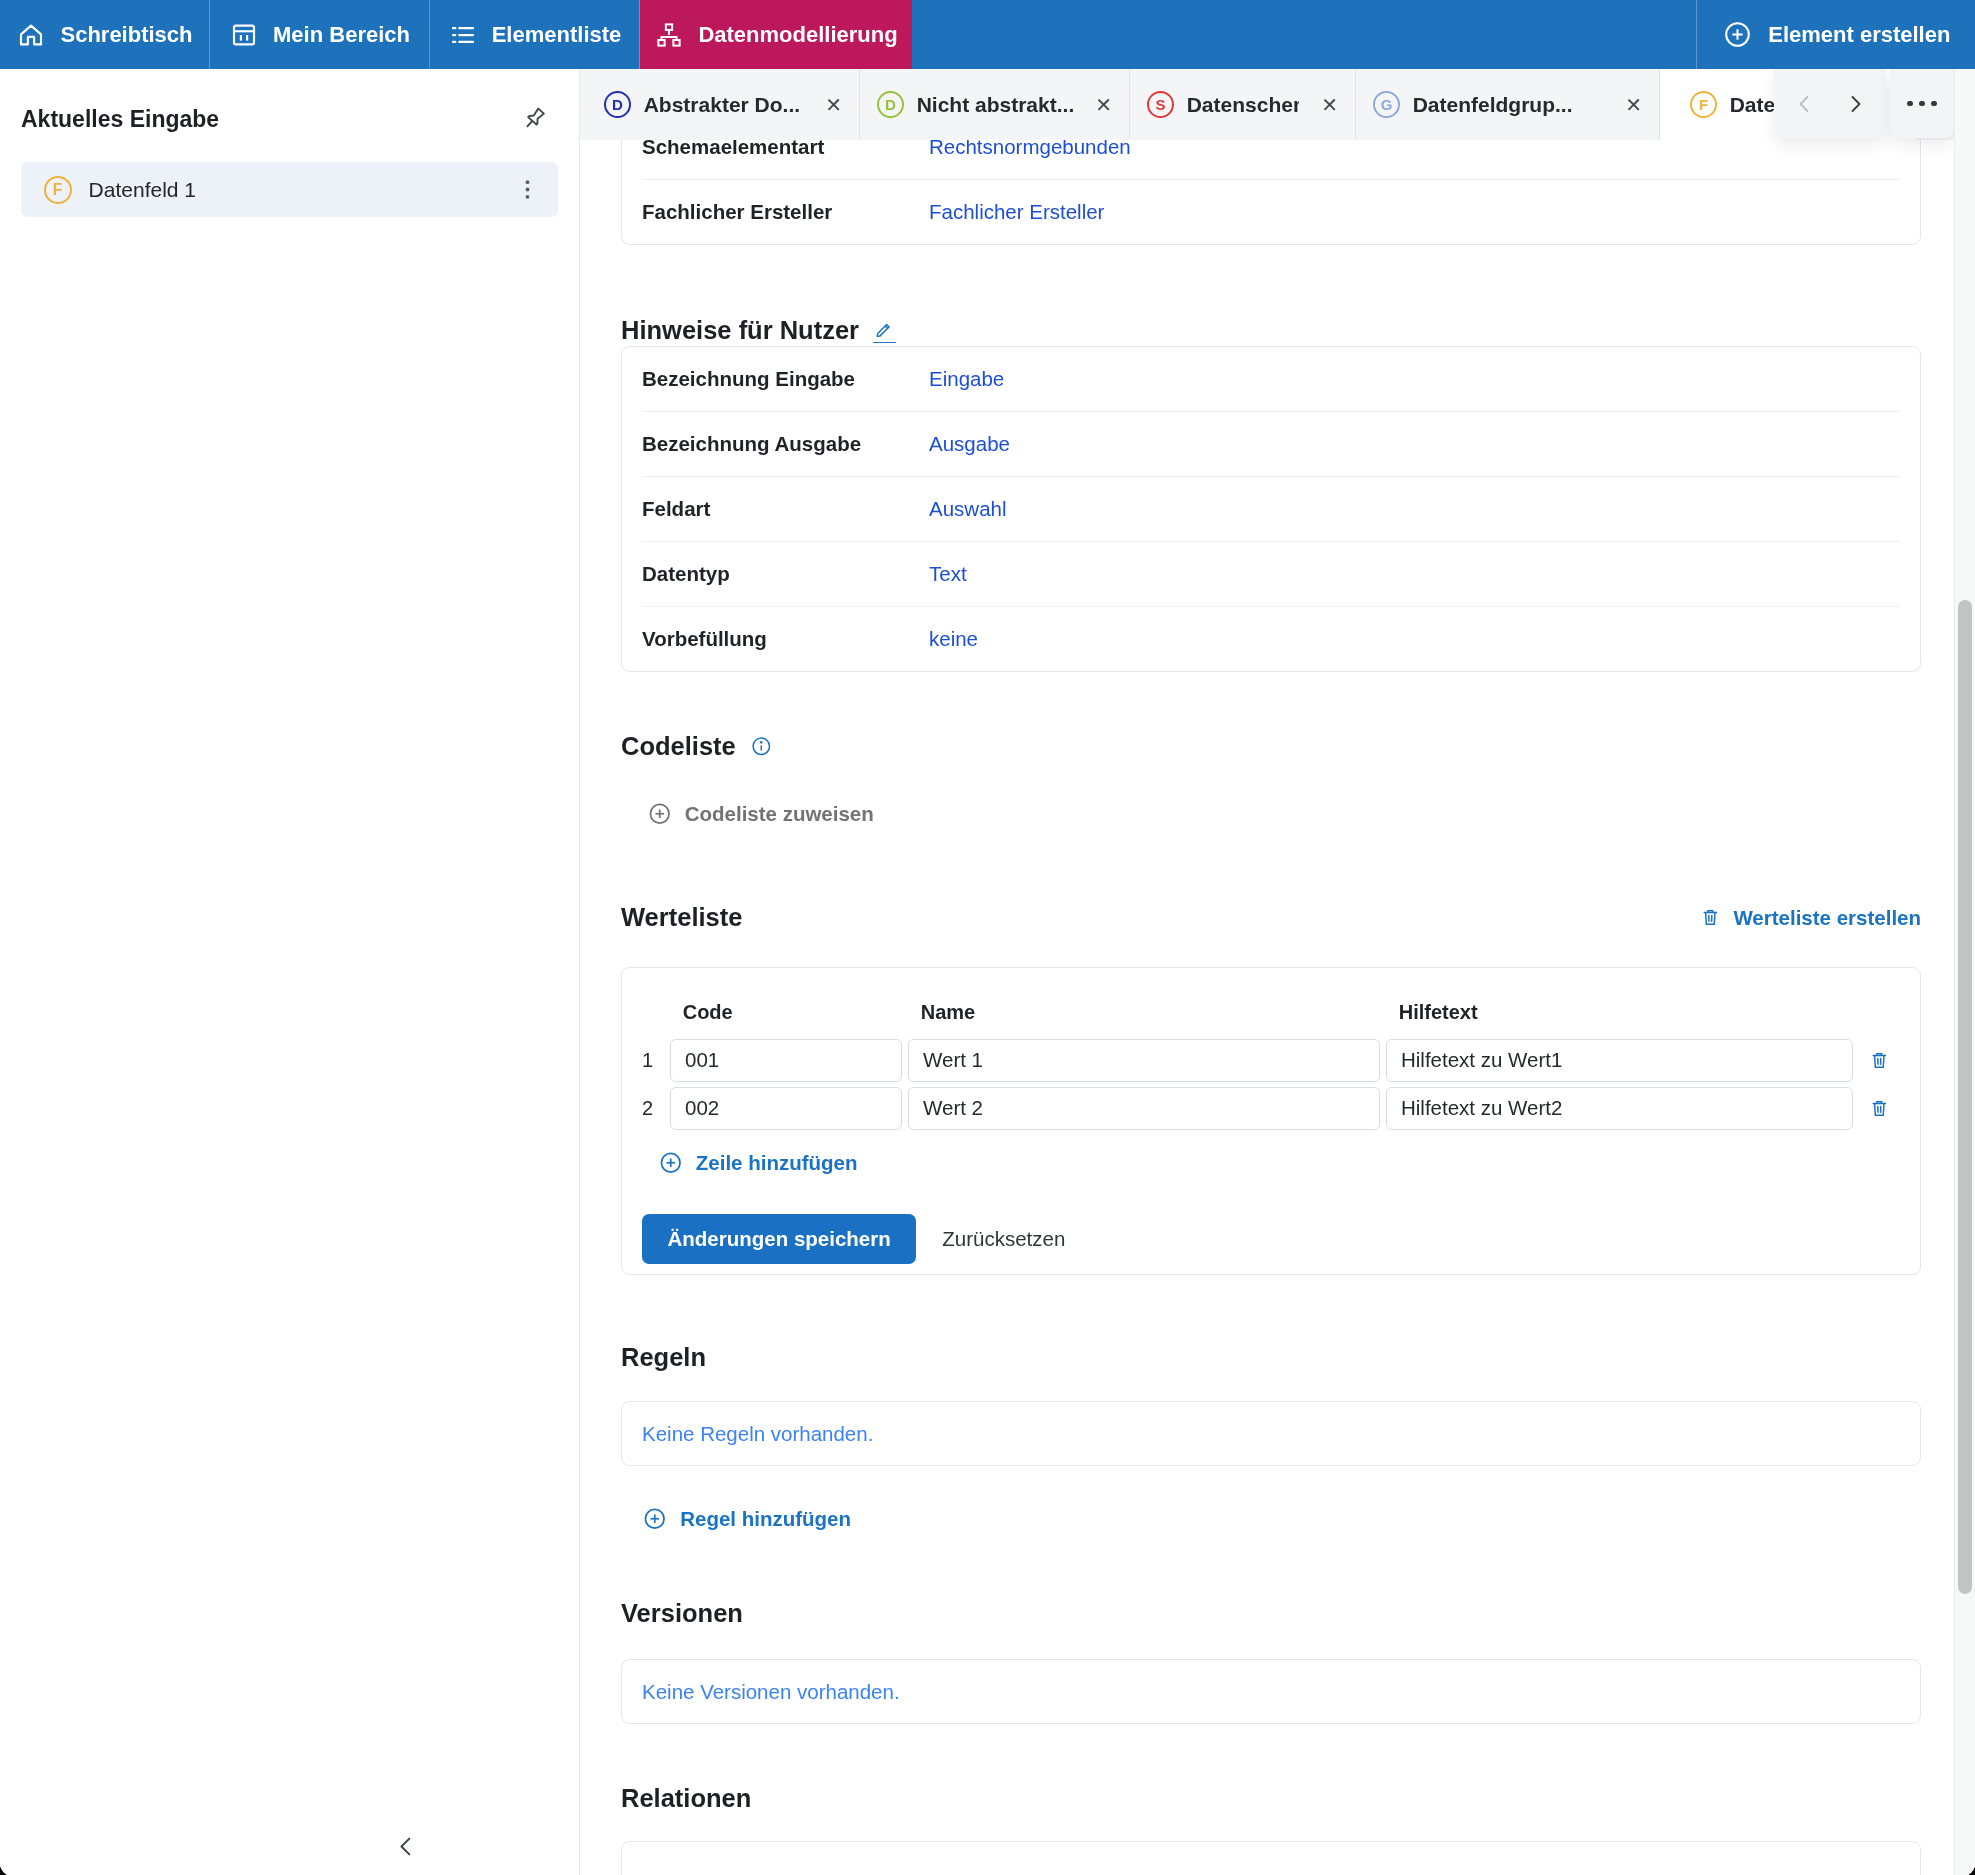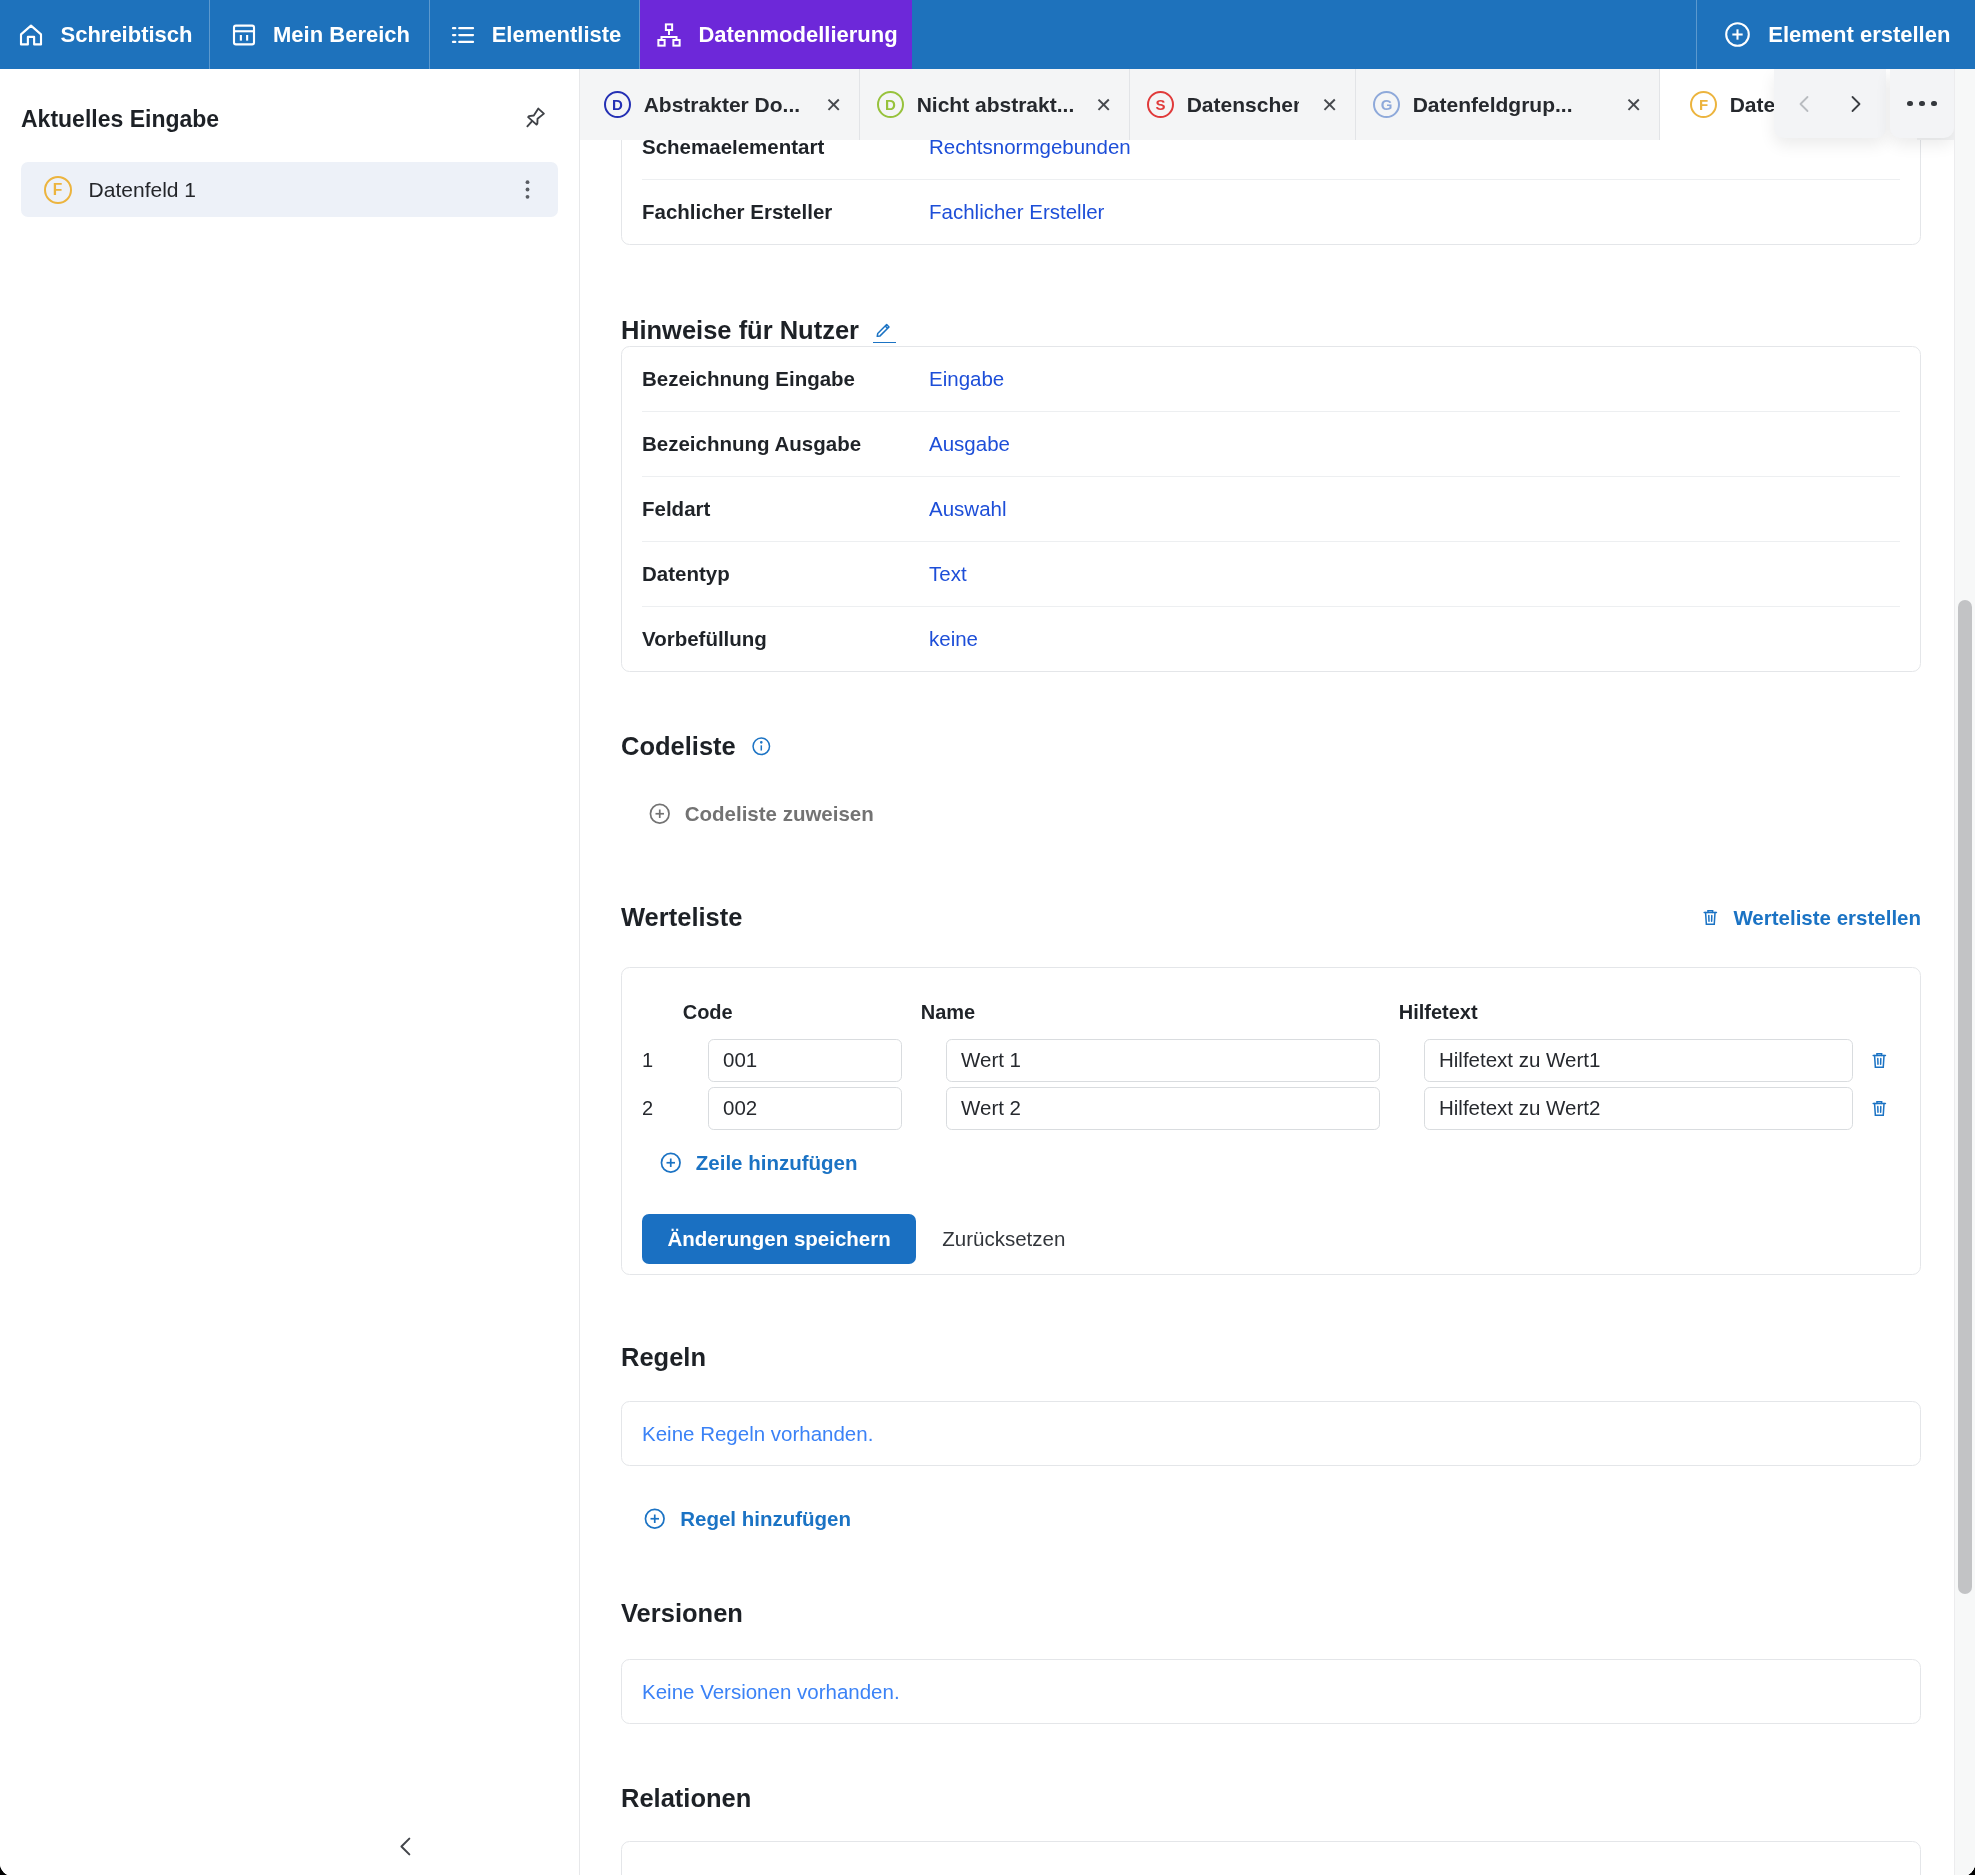--- a/index.html
+++ b/index.html
@@ -6,21 +6,21 @@
   #app{position:relative;width:1975px;height:1876px;background:#fff;overflow:hidden;
        font-family:"Liberation Sans", sans-serif;border-radius:0 0 12.7px 12.7px;color:#24262a;}
   svg{display:block;}
 
   
   .topbar{position:absolute;top:0;left:0;right:0;height:69px;background:#1e72bc;display:flex;align-items:stretch;color:#fff;z-index:40;}
   .nav-item{display:flex;align-items:center;justify-content:center;gap:14px;font-size:22px;font-weight:600;cursor:pointer;}
   .nav-item .nico{width:30px;height:30px;}
   .nav-sep{border-right:0.7px solid rgba(255,255,255,.28);}
   .w1{width:209px;}.w2{width:219px;}.w3{width:209px;}
-  .nav-item.active{width:272px;background:#6d28d9;}
+  .nav-item.active{width:272px;background:#be185d;}
   .topbar-spacer{flex:1;}
   .create-btn{width:278px;display:flex;align-items:center;justify-content:center;gap:15.6px;
               font-size:22px;font-weight:600;border-left:0.7px solid rgba(255,255,255,.28);cursor:pointer;}
   .create-btn .nico{width:31px;height:31px;}
 
   
   .sidebar{position:absolute;top:69px;left:0;width:579px;bottom:0;background:#fff;border-right:0.7px solid #e7e8ea;z-index:10;}
   .sidebar-header{display:flex;align-items:center;justify-content:space-between;margin:35px 30px 0 21px;}
   .sidebar-title{font-size:23px;font-weight:700;color:#1d2126;}
   .pin-btn{width:30px;height:30px;color:#3f4247;cursor:pointer;}
@@ -76,21 +76,21 @@
   .link-trash{display:inline-flex;align-items:center;gap:11.3px;color:#1b73c4;font-size:20.5px;font-weight:600;cursor:pointer;}
   .trash-ic{width:22.6px;height:22.6px;}
 
   
   #card-werteliste{margin-top:34px;height:308px;padding:21px 20px 0 20px;}
   .wl-grid{display:grid;grid-template-columns:28px 238px 478px 473px 1fr;align-items:center;}
   .wl-headrow{height:47px;}
   .wl-col-label{font-size:20px;font-weight:600;color:#1f2328;padding-left:12.7px;}
   .wl-row{height:48px;}
   .wl-num{font-size:20px;color:#26292e;}
-  .wl-cell{padding-right:5.7px;margin-left:38px;}
+  .wl-cell{padding-right:5.7px;}
   .wl-input{width:100%;height:43px;box-sizing:border-box;border:0.7px solid #d9dcdf;border-radius:5.7px;
             font-family:inherit;font-size:20.5px;color:#26292e;padding:0 14px;background:#fff;outline:none;}
   .wl-trash{display:flex;justify-content:center;}
   .wl-trash .trash-ic{color:#1b73c4;cursor:pointer;}
   #row-add-zeile{margin-top:15px;margin-left:15.6px;height:31px;display:flex;align-items:center;}
   .btn-row{margin-top:36px;display:flex;align-items:center;}
   .btn-primary{height:50px;padding:0 25.5px;background:#1a70c2;color:#fff;border:none;border-radius:7px;
                font-family:inherit;font-size:20.5px;font-weight:600;cursor:pointer;}
   .btn-plain{margin-left:20px;background:none;border:none;font-family:inherit;font-size:20.5px;color:#32363b;cursor:pointer;}
 

